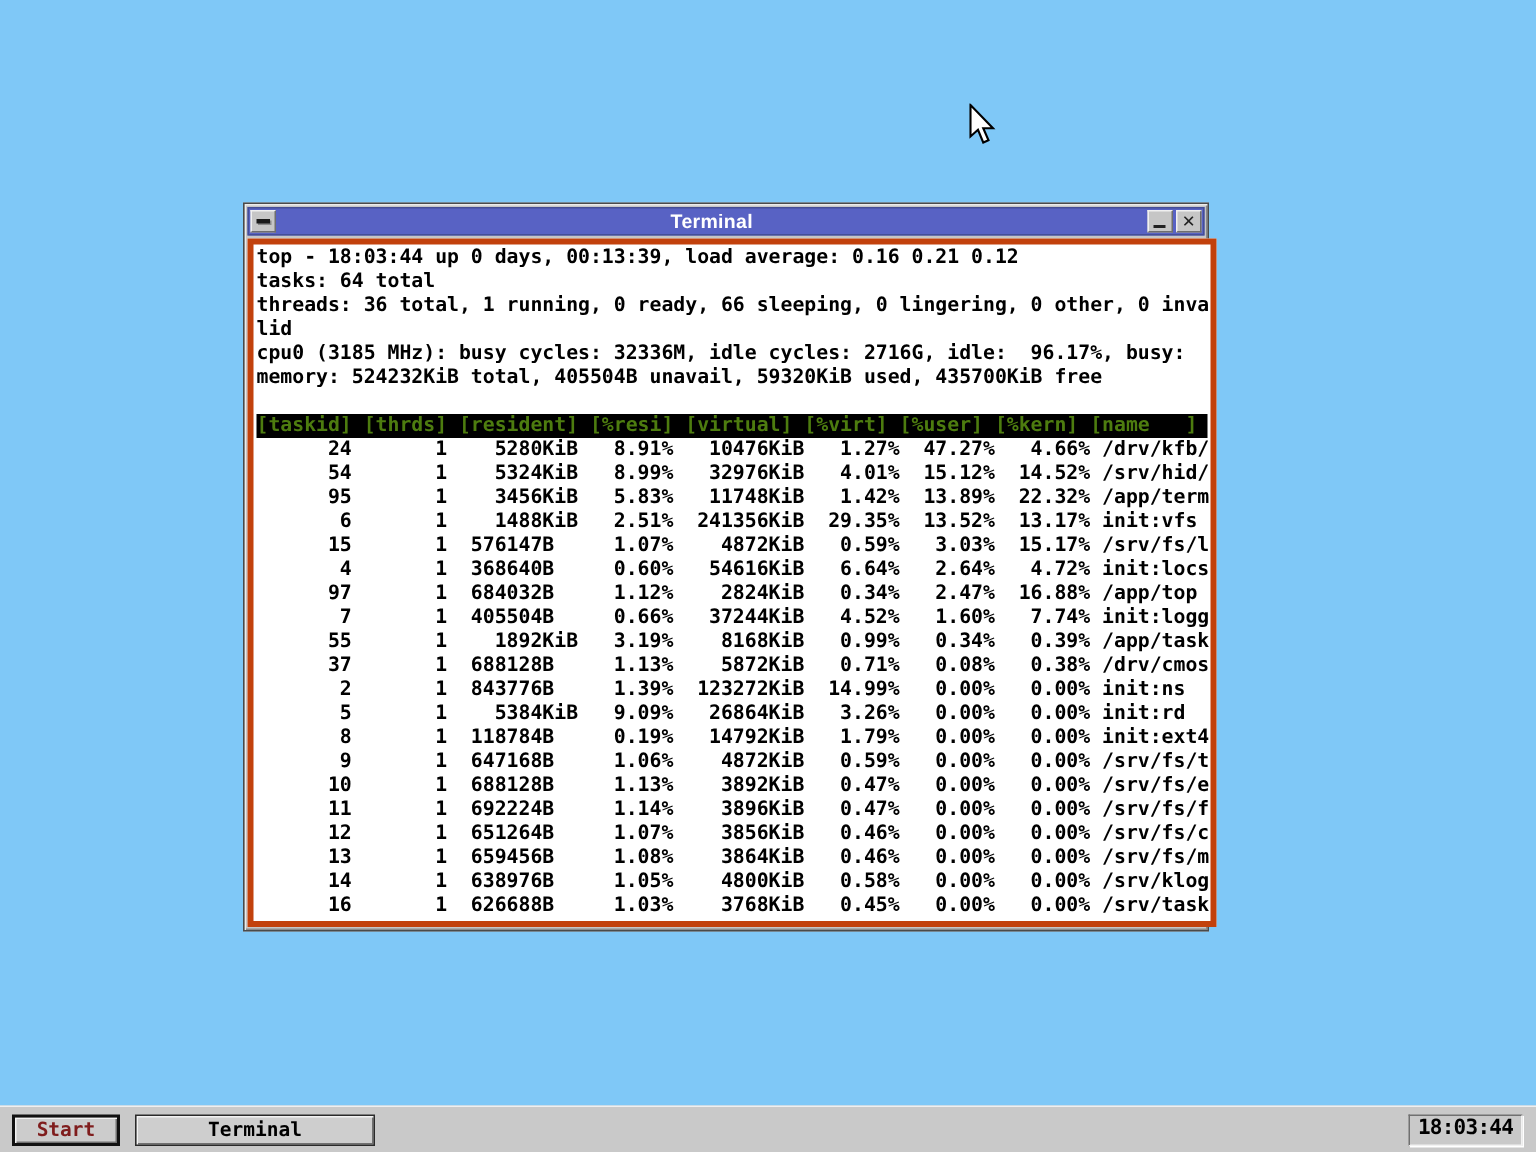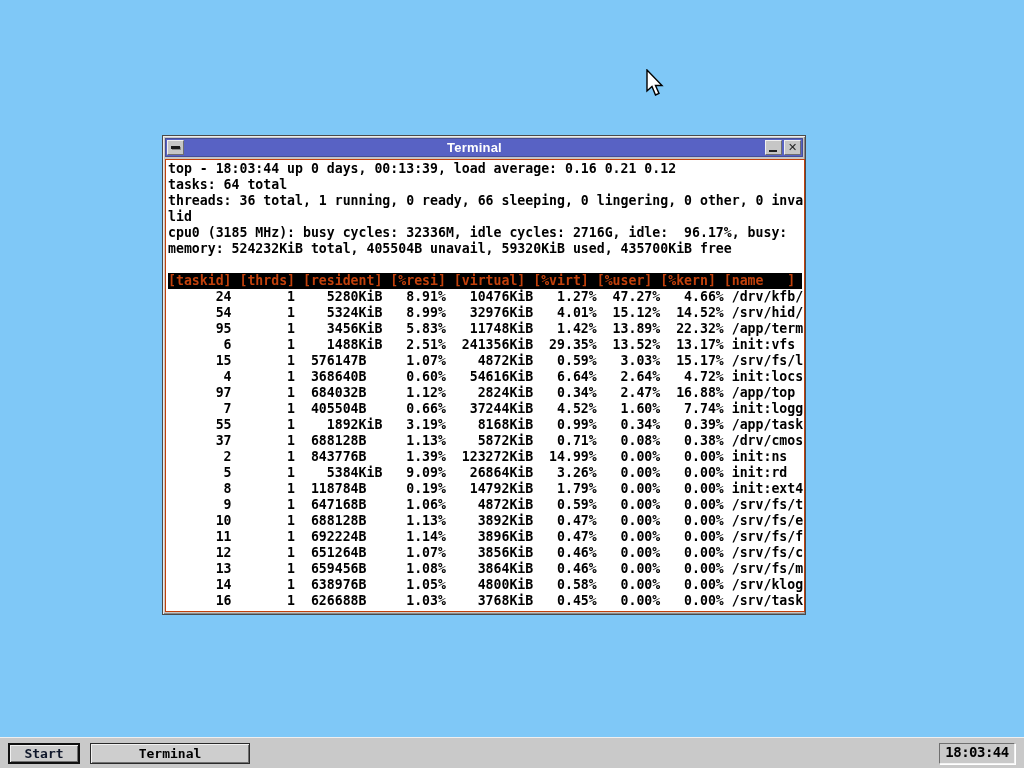--- a/index.html
+++ b/index.html
@@ -46,53 +46,53 @@
   .glyph-min{position:absolute;bottom:2px;left:3px;width:8px;height:2px;background:#222;}
   .glyph-x{
     font-family:"DejaVu Sans",sans-serif;
     font-size:11px;font-weight:bold;color:#222;line-height:11px;
   }
   .btn-gap{width:2px;}
   
   .term{
     margin-top:2px;
     background:#ffffff;
-    border:1px solid #c2410c;
+    border:4px solid #c2410c;
     box-sizing:content-box;
     width:636px;
     padding:1px 0 2px 2px;
     color:#000;
     font-family:"DejaVu Sans Mono",monospace;
     font-size:13.2px;font-weight:bold;
     line-height:16px;
   }
   .tline{white-space:pre;height:16px;}
   .thead{
     white-space:pre;height:16px;
-    background:#000;color:#c2410c;
+    background:#000;color:#4d7c0f;
     width:634px;
   }
   
   .cursor{position:absolute;left:645px;top:69px;width:22px;height:30px;}
   
   .taskbar{
     position:absolute;left:0;bottom:0;width:1024px;height:31px;
     background:#c9c9c9;
     border-top:1px solid #efefef;
     box-sizing:border-box;
   }
   .start-btn{
     position:absolute;left:8px;top:5px;width:72px;height:21px;
     box-sizing:border-box;
     background:#cccccc;
     border:2px solid #111;
     box-shadow:inset 1px 1px 0 #f2f2f2, inset -1px -1px 0 #707070;
     display:flex;align-items:center;justify-content:center;
     font-family:"DejaVu Sans Mono",monospace;
-    font-size:13px;font-weight:bold;color:#0f172a;
+    font-size:13px;font-weight:bold;color:#7f1d1d;
   }
   .task-btn{
     position:absolute;left:90px;top:5px;width:160px;height:21px;
     box-sizing:border-box;
     background:#cecece;
     border:1px solid #2a2a2a;
     box-shadow:inset 1px 1px 0 #f2f2f2, inset -1px -1px 0 #707070;
     display:flex;align-items:center;justify-content:center;
     font-family:"DejaVu Sans Mono",monospace;
     font-size:13px;font-weight:bold;color:#000;

